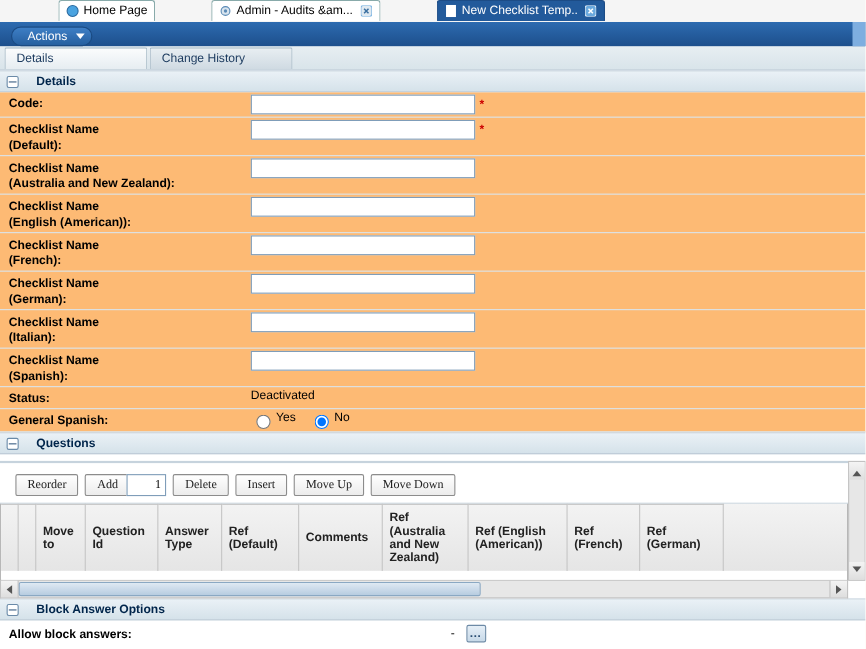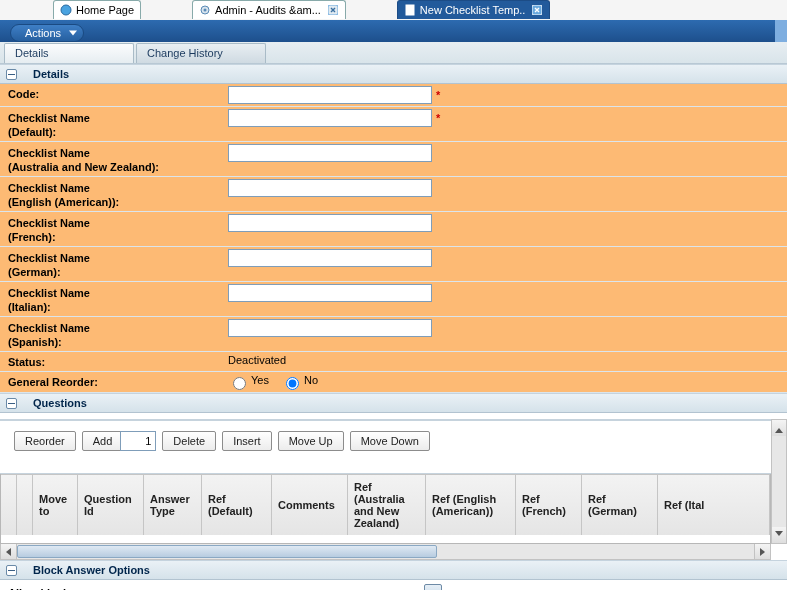--- a/index.html
+++ b/index.html
@@ -37,21 +37,21 @@
   
   .form-area { background:#fdba74; }
   .form-row { display:flex; align-items:flex-start; border-bottom:1px solid #dbe5ec; padding:2px 0 2px 8px; min-height:20px; }
   .form-label { width: 220px; font-weight:bold; padding-top:2px; }
   .form-label.twoline { line-height:14px; }
   .form-value { display:flex; align-items:center; }
   .textinput { width:204px; height:18px; border:1px solid #7f9db9; background:#fff; padding:1px 3px; font: inherit; }
   .req { color:#c00; margin-left:4px; font-weight:bold; }
   .radio-row { display:flex; align-items:flex-start; gap:2px; }
   .radio-row label { margin-right:10px; }
-  .q-toolbar { display:flex; align-items:center; gap:6px; padding:10px 8px 22px 14px; border-top:2px solid #c6d3dd; border-bottom:1px solid #c6d3dd; margin-top:6px; }
+  .q-toolbar { display:flex; align-items:center; gap:6px; padding:10px 8px 6px 14px; border-top:2px solid #c6d3dd; border-bottom:1px solid #c6d3dd; margin-top:6px;font-family:Liberation Serif, serif; }
   .btn { height:20px; background: linear-gradient(#ffffff,#ececec); border:1px solid #8c8c8c; color:#222; font: inherit; padding:2px 10px; border-radius:2px; }
   .q-num { width:36px; height:20px; border:1px solid #7f9db9; text-align:right; padding:1px 4px; font:inherit; margin-left:-3px;}
   .q-table { border:1px solid #b7b7b7; border-top:none; margin:0; }
   .q-head-row { display:flex; background: linear-gradient(#f3f3f3,#e5e5e5); }
   .q-head { border-right:1px solid #c5c5c5; border-top:1px solid #c5c5c5; padding:6px 6px; font-weight:bold; color:#222; display:flex; align-items:center; min-height:54px; }
   .q-body { height:8px; background:#fff; }
 
   
   .hscroll { height:16px; background:#e7e7e7; border:1px solid #c2c2c2; border-top:none; display:flex; align-items:stretch; }
   .hs-left, .hs-right { width:16px; background: linear-gradient(#f4f4f4,#dedede); border-right:1px solid #c2c2c2; display:flex;align-items:center;justify-content:center; }
@@ -204,21 +204,21 @@
     </div>
     <div class="form-value">
           <input class="textinput" style="">
         </div>
   </div>
   <div class="form-row">
     <div class="form-label">Status:</div>
     <div class="form-value">Deactivated</div>
   </div>
   <div class="form-row">
-    <div class="form-label">General Reorder:</div>
+    <div class="form-label">General Spanish:</div>
     <div class="form-value radio-row">
       <input type="radio" name="gc" style="">
       <label>Yes</label>
       <input type="radio" name="gc" checked="" style="">
       <label>No</label>
     </div>
   </div>
 </div>
 
 <div class="section-header">
@@ -248,21 +248,20 @@
       <div class="q-head" style="width:16px;"></div>
       <div class="q-head" style="width:45px;">Move to</div>
       <div class="q-head" style="width:66px;">Question Id</div>
       <div class="q-head" style="width:58px;">Answer Type</div>
       <div class="q-head" style="width:70px;">Ref (Default)</div>
       <div class="q-head" style="width:76px;">Comments</div>
       <div class="q-head" style="width:78px;">Ref (Australia and New Zealand)</div>
       <div class="q-head" style="width:90px;">Ref (English (American))</div>
       <div class="q-head" style="width:66px;">Ref (French)</div>
       <div class="q-head" style="width:76px;">Ref (German)</div>
-      <div class="q-head" style="flex:1;">Ref (Ital</div>
     </div>
     <div class="q-body"></div>
   </div>
 
   <div class="hscroll">
     <div class="hs-left">
           <span class="tri l"></span>
         </div>
     <div class="hs-track">
           <div class="hs-thumb"></div>

